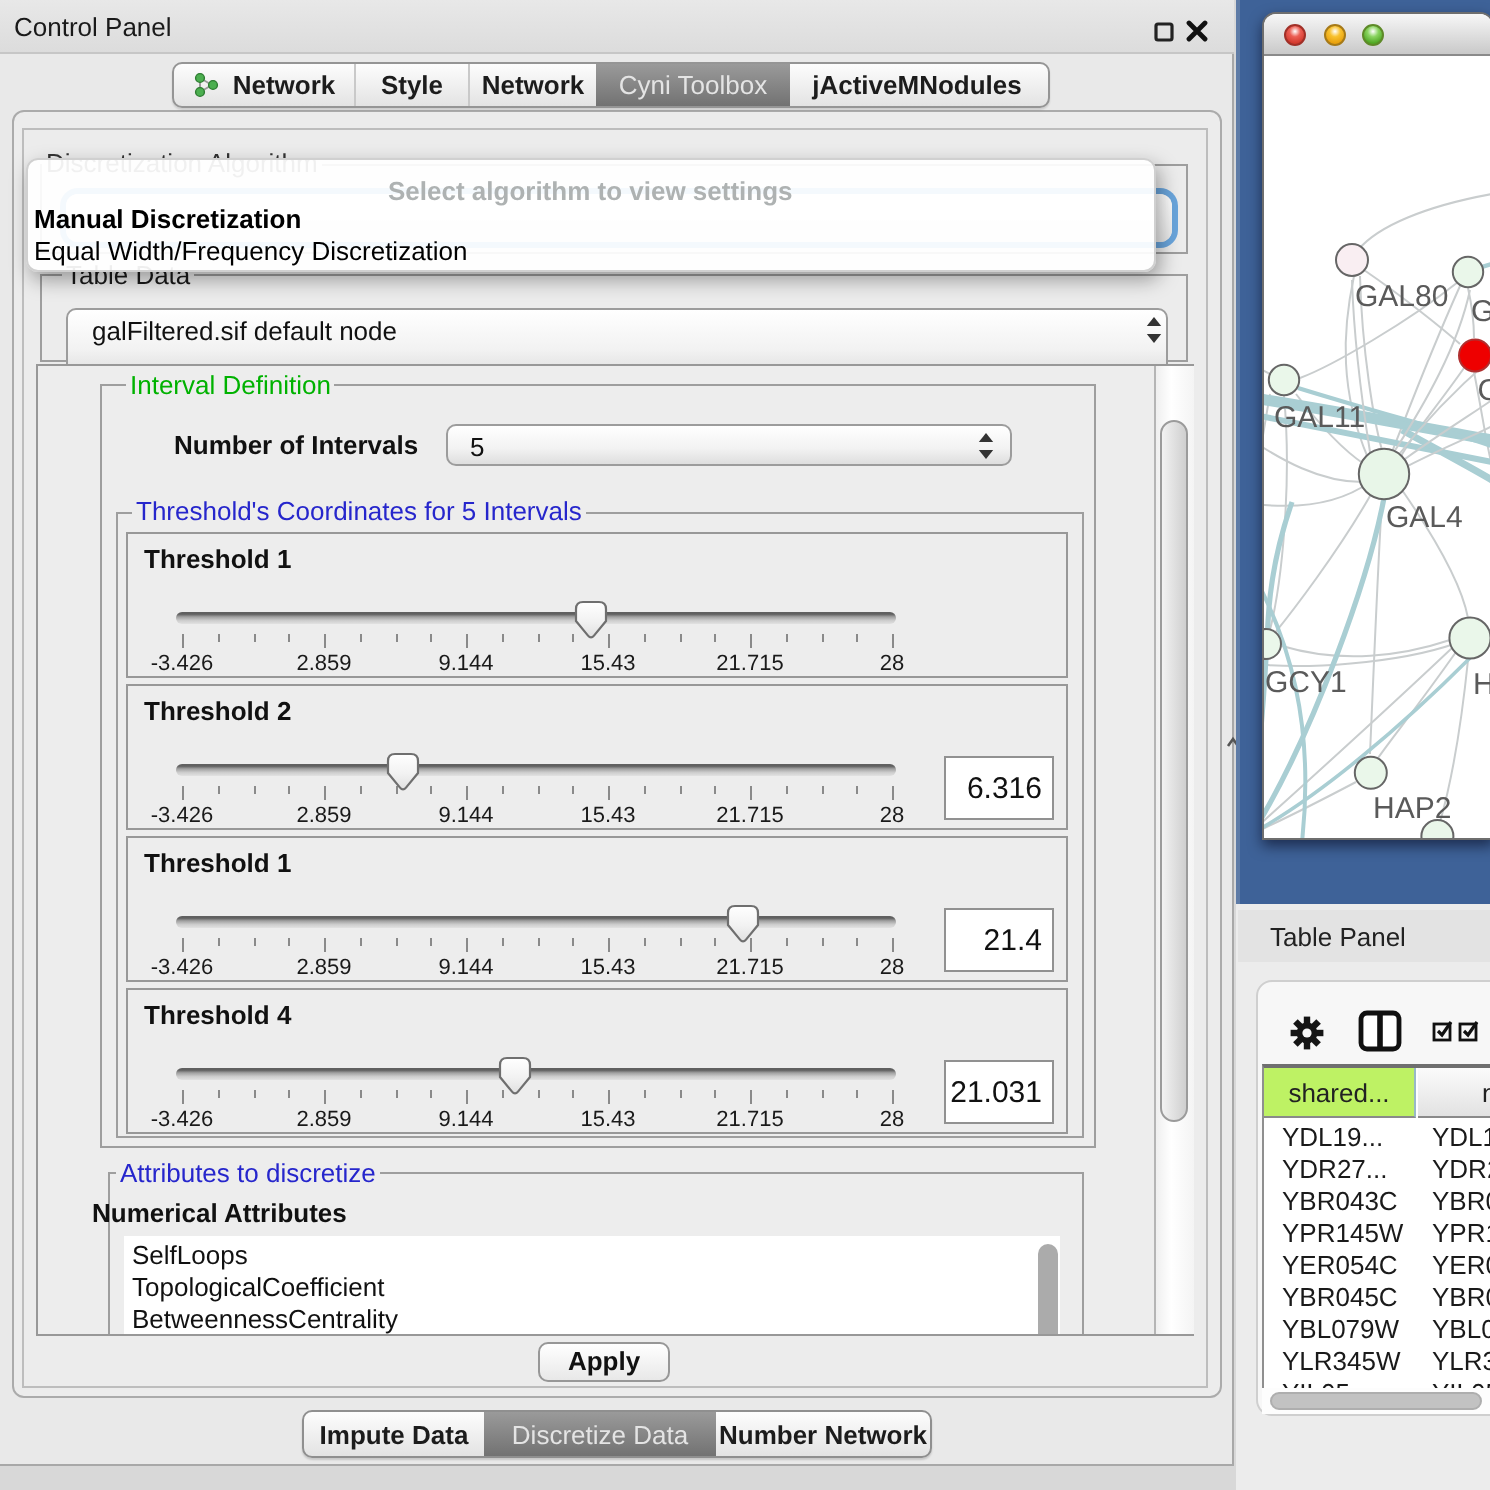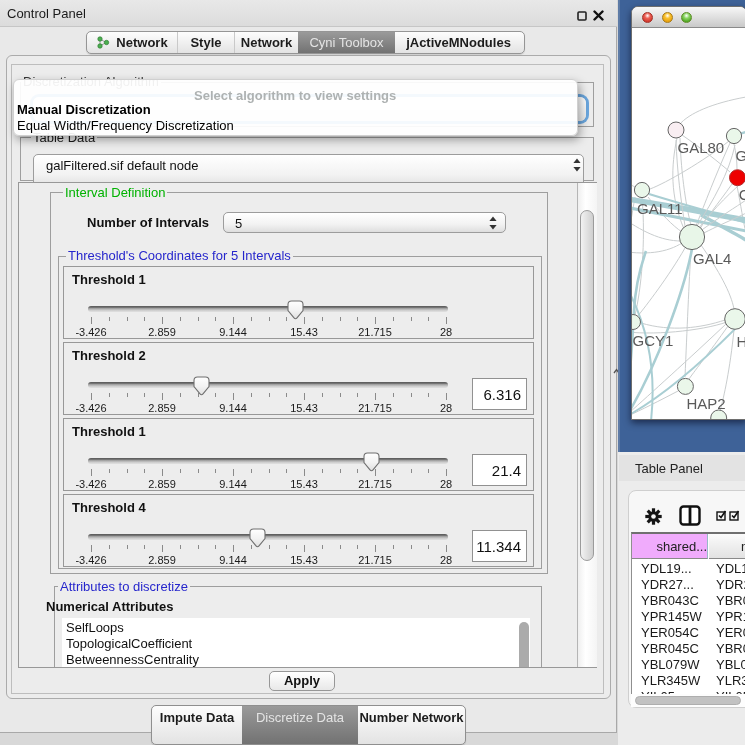--- a/index.html
+++ b/index.html
@@ -228,34 +228,34 @@
 <svg class="a" style="left:185.3px;top:33px;" width="17" height="21">
           <path d="M1,4.5 Q1,1 4.5,1 L12.5,1 Q16,1 16,4.5 L16,10.5 L10,17.8 Q8.5,19.6 7,17.8 L1,10.5 Z" fill="url(#tg)" stroke="#6f6f6f" stroke-width="1.1"></path>
           <defs>
             <linearGradient id="tg" x1="0" y1="0" x2="0" y2="1">
               <stop offset="0" stop-color="#ffffff"></stop>
               <stop offset="0.55" stop-color="#f2f2f2"></stop>
               <stop offset="1" stop-color="#e0e0e0"></stop>
             </linearGradient>
           </defs>
         </svg>
-<div class="vbox" style="left:408px;top:35px;">11.344</div>
+<div class="vbox" style="left:408px;top:35px;">21.031</div>
 </div>
 <div class="gbox" style="left:35px;top:403px;width:488px;height:120px;"></div>
 <span class="grouplab" style="left:39px;top:397px;color:#2626cc;">Attributes to discretize</span>
 <span class="a" style="left:27px;top:416px;font-size:13px;font-weight:bold;color:#111;">Numerical Attributes</span>
 <div class="a" style="left:43px;top:435px;width:468px;height:60px;background:#fff;">
         <div class="a" style="left:4px;top:2px;font-size:13px;color:#111;line-height:16px;">SelfLoops<br>TopologicalCoefficient<br>BetweennessCentrality</div>
         <div class="a" style="left:457px;top:4px;width:10px;height:60px;border-radius:5px;background:#ababab;"></div>
       </div>
 </div>
 <div class="a" style="left:577px;top:183px;width:20px;height:484px;background:linear-gradient(90deg,#efefef,#ffffff 40%,#f4f4f4);border-left:1px solid #b5b5b5;"></div>
 <div class="a" style="left:580px;top:210px;width:14px;height:351px;border:1px solid #9b9b9b;border-radius:7px;background:linear-gradient(90deg,#f2f2f2,#cfcfcf);"></div>
 <div class="a" style="left:269px;top:671px;width:66px;height:20px;border:1px solid #979797;border-radius:5px;background:linear-gradient(#ffffff,#e8e8e8);font-size:13px;font-weight:bold;color:#111;text-align:center;line-height:18px;">Apply</div>
-<div class="a" style="left:151px;top:705px;width:315px;height:40px;border:1px solid #8f8f8f;border-radius:5px;background:linear-gradient(#fdfdfd,#e3e3e3);overflow:hidden;box-shadow:0 1px 1px rgba(0,0,0,0.15);">
+<div class="a" style="left:151px;top:705px;width:315px;height:24px;border:1px solid #8f8f8f;border-radius:5px;background:linear-gradient(#fdfdfd,#e3e3e3);overflow:hidden;box-shadow:0 1px 1px rgba(0,0,0,0.15);">
 <div class="seg" style="width:90px;line-height:23px;">Impute Data</div>
 <div class="seg segdark" style="width:116px;line-height:23px;font-weight:normal;">Discretize Data</div>
 <div class="seg" style="width:107px;line-height:23px;">Number Network</div>
 </div>
 <svg class="a" style="left:613px;top:368px;" width="7" height="7">
       <path d="M1,5 L3.5,1.5 L6,5" fill="none" stroke="#555" stroke-width="1.3"></path>
     </svg>
 </div>
 <div class="a" style="left:13px;top:79px;width:565px;height:57px;background:rgba(255,255,255,0.93);border:1px solid #d0d0d0;border-radius:6px;box-shadow:2px 4px 10px rgba(0,0,0,0.35);">
     <span class="a" style="left:180px;top:8px;font-size:13px;font-weight:bold;color:#aeb2b2;">Select algorithm to view settings</span>
@@ -352,21 +352,21 @@
 <svg class="a" style="left:87px;top:19px;" width="11" height="11" viewBox="0 0 11 11">
         <rect x="1" y="2" width="8" height="8" fill="none" stroke="#111" stroke-width="1.4"></rect>
         <path d="M3,5.5 L5,7.5 L9.5,1" fill="none" stroke="#111" stroke-width="1.6"></path>
       </svg>
 <svg class="a" style="left:100px;top:19px;" width="11" height="11" viewBox="0 0 11 11">
         <rect x="1" y="2" width="8" height="8" fill="none" stroke="#111" stroke-width="1.4"></rect>
         <path d="M3,5.5 L5,7.5 L9.5,1" fill="none" stroke="#111" stroke-width="1.6"></path>
       </svg>
 </div>
 <div class="a" style="left:13px;top:80px;width:114px;height:162px;border-top:2px solid #6f6f6f;border-left:1px solid #8f8f8f;background:#fff;overflow:hidden;">
-<div class="a" style="left:0;top:0;width:76px;height:25px;background:#f0abfc;border-right:1px solid #98b9c6;border-bottom:1px solid #8a8a8a;font-size:13px;color:#222;text-align:right;line-height:25px;">shared...</div>
+<div class="a" style="left:0;top:0;width:76px;height:25px;background:#bef264;border-right:1px solid #98b9c6;border-bottom:1px solid #8a8a8a;font-size:13px;color:#222;text-align:center;line-height:25px;">shared...</div>
 <div class="a" style="left:77px;top:0;width:37px;height:25px;background:linear-gradient(#fbfbfb,#e2e2e2);border-bottom:1px solid #8a8a8a;font-size:13px;color:#222;padding-left:32px;line-height:25px;">name</div>
 <span class="rowc1" style="top:26.5px;">YDL19...</span>
 <span class="rowc2" style="top:26.5px;">YDL19</span>
 <span class="rowc1" style="top:42.6px;text-align:center;">YDR27...</span>
 <span class="rowc2" style="top:42.6px;">YDR27</span>
 <span class="rowc1" style="top:58.7px;">YBR043C</span>
 <span class="rowc2" style="top:58.7px;">YBR04</span>
 <span class="rowc1" style="top:74.8px;">YPR145W</span>
 <span class="rowc2" style="top:74.8px;">YPR14</span>
 <span class="rowc1" style="top:90.9px;">YER054C</span>

